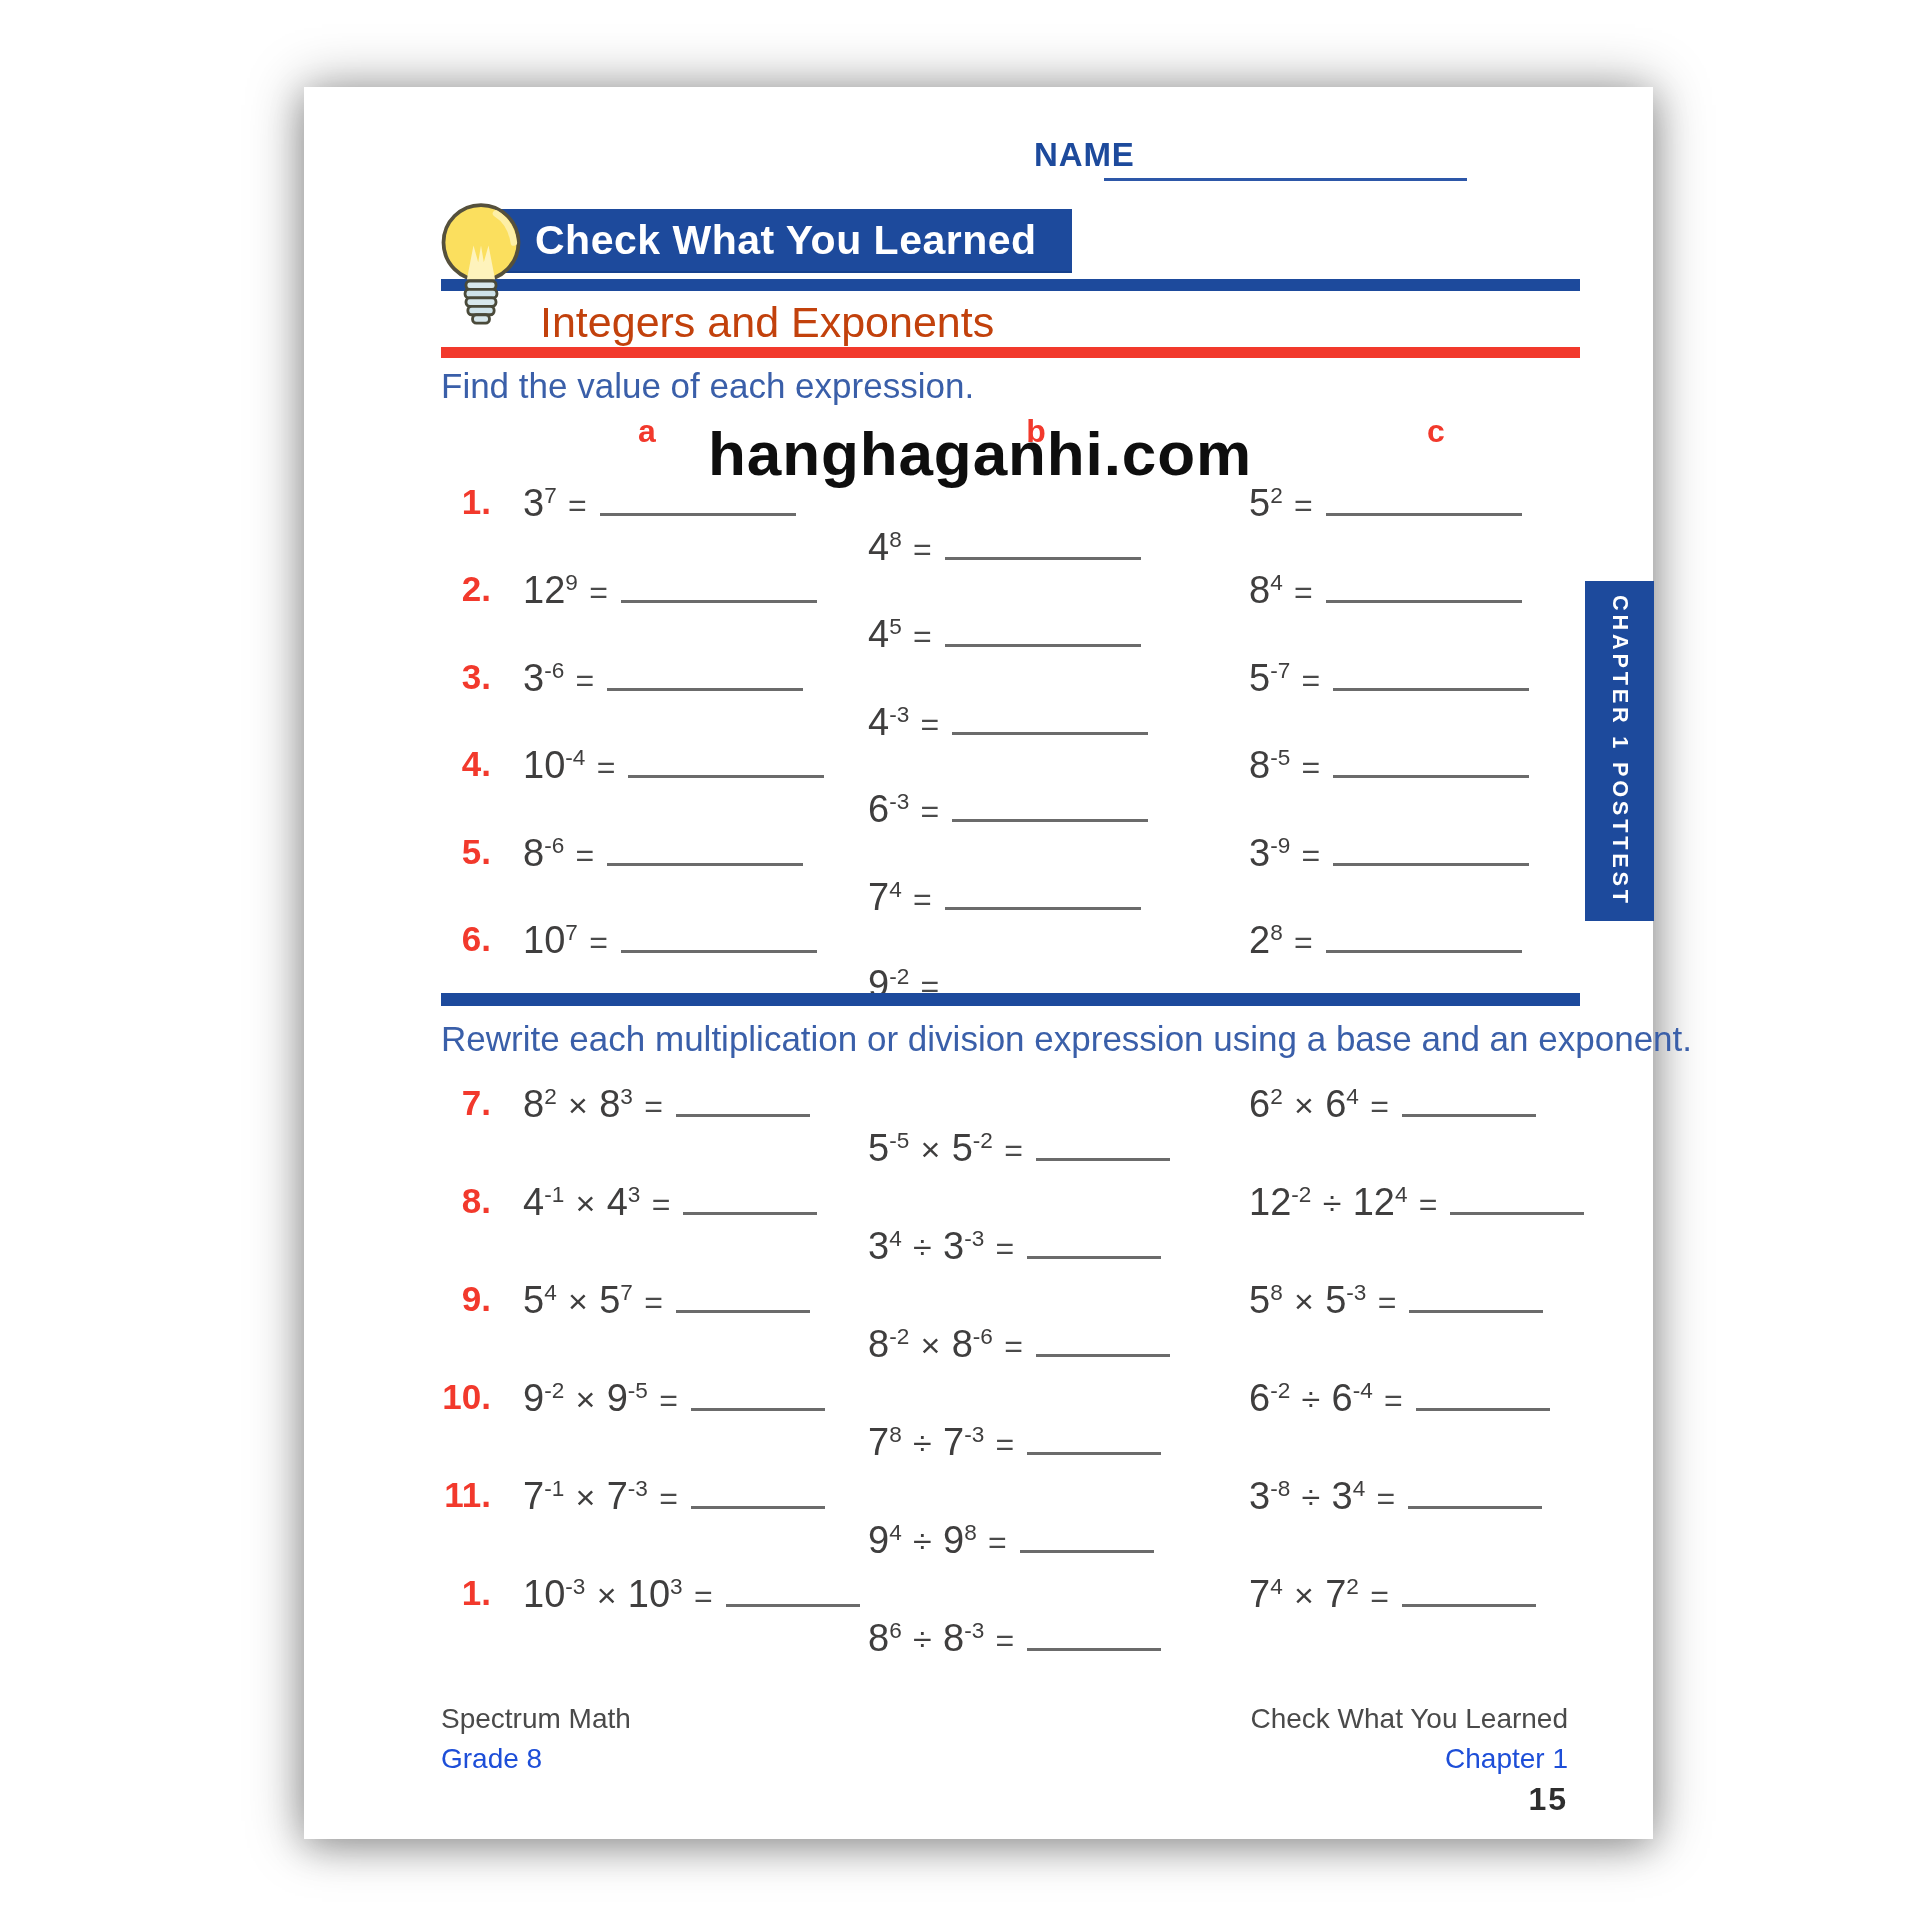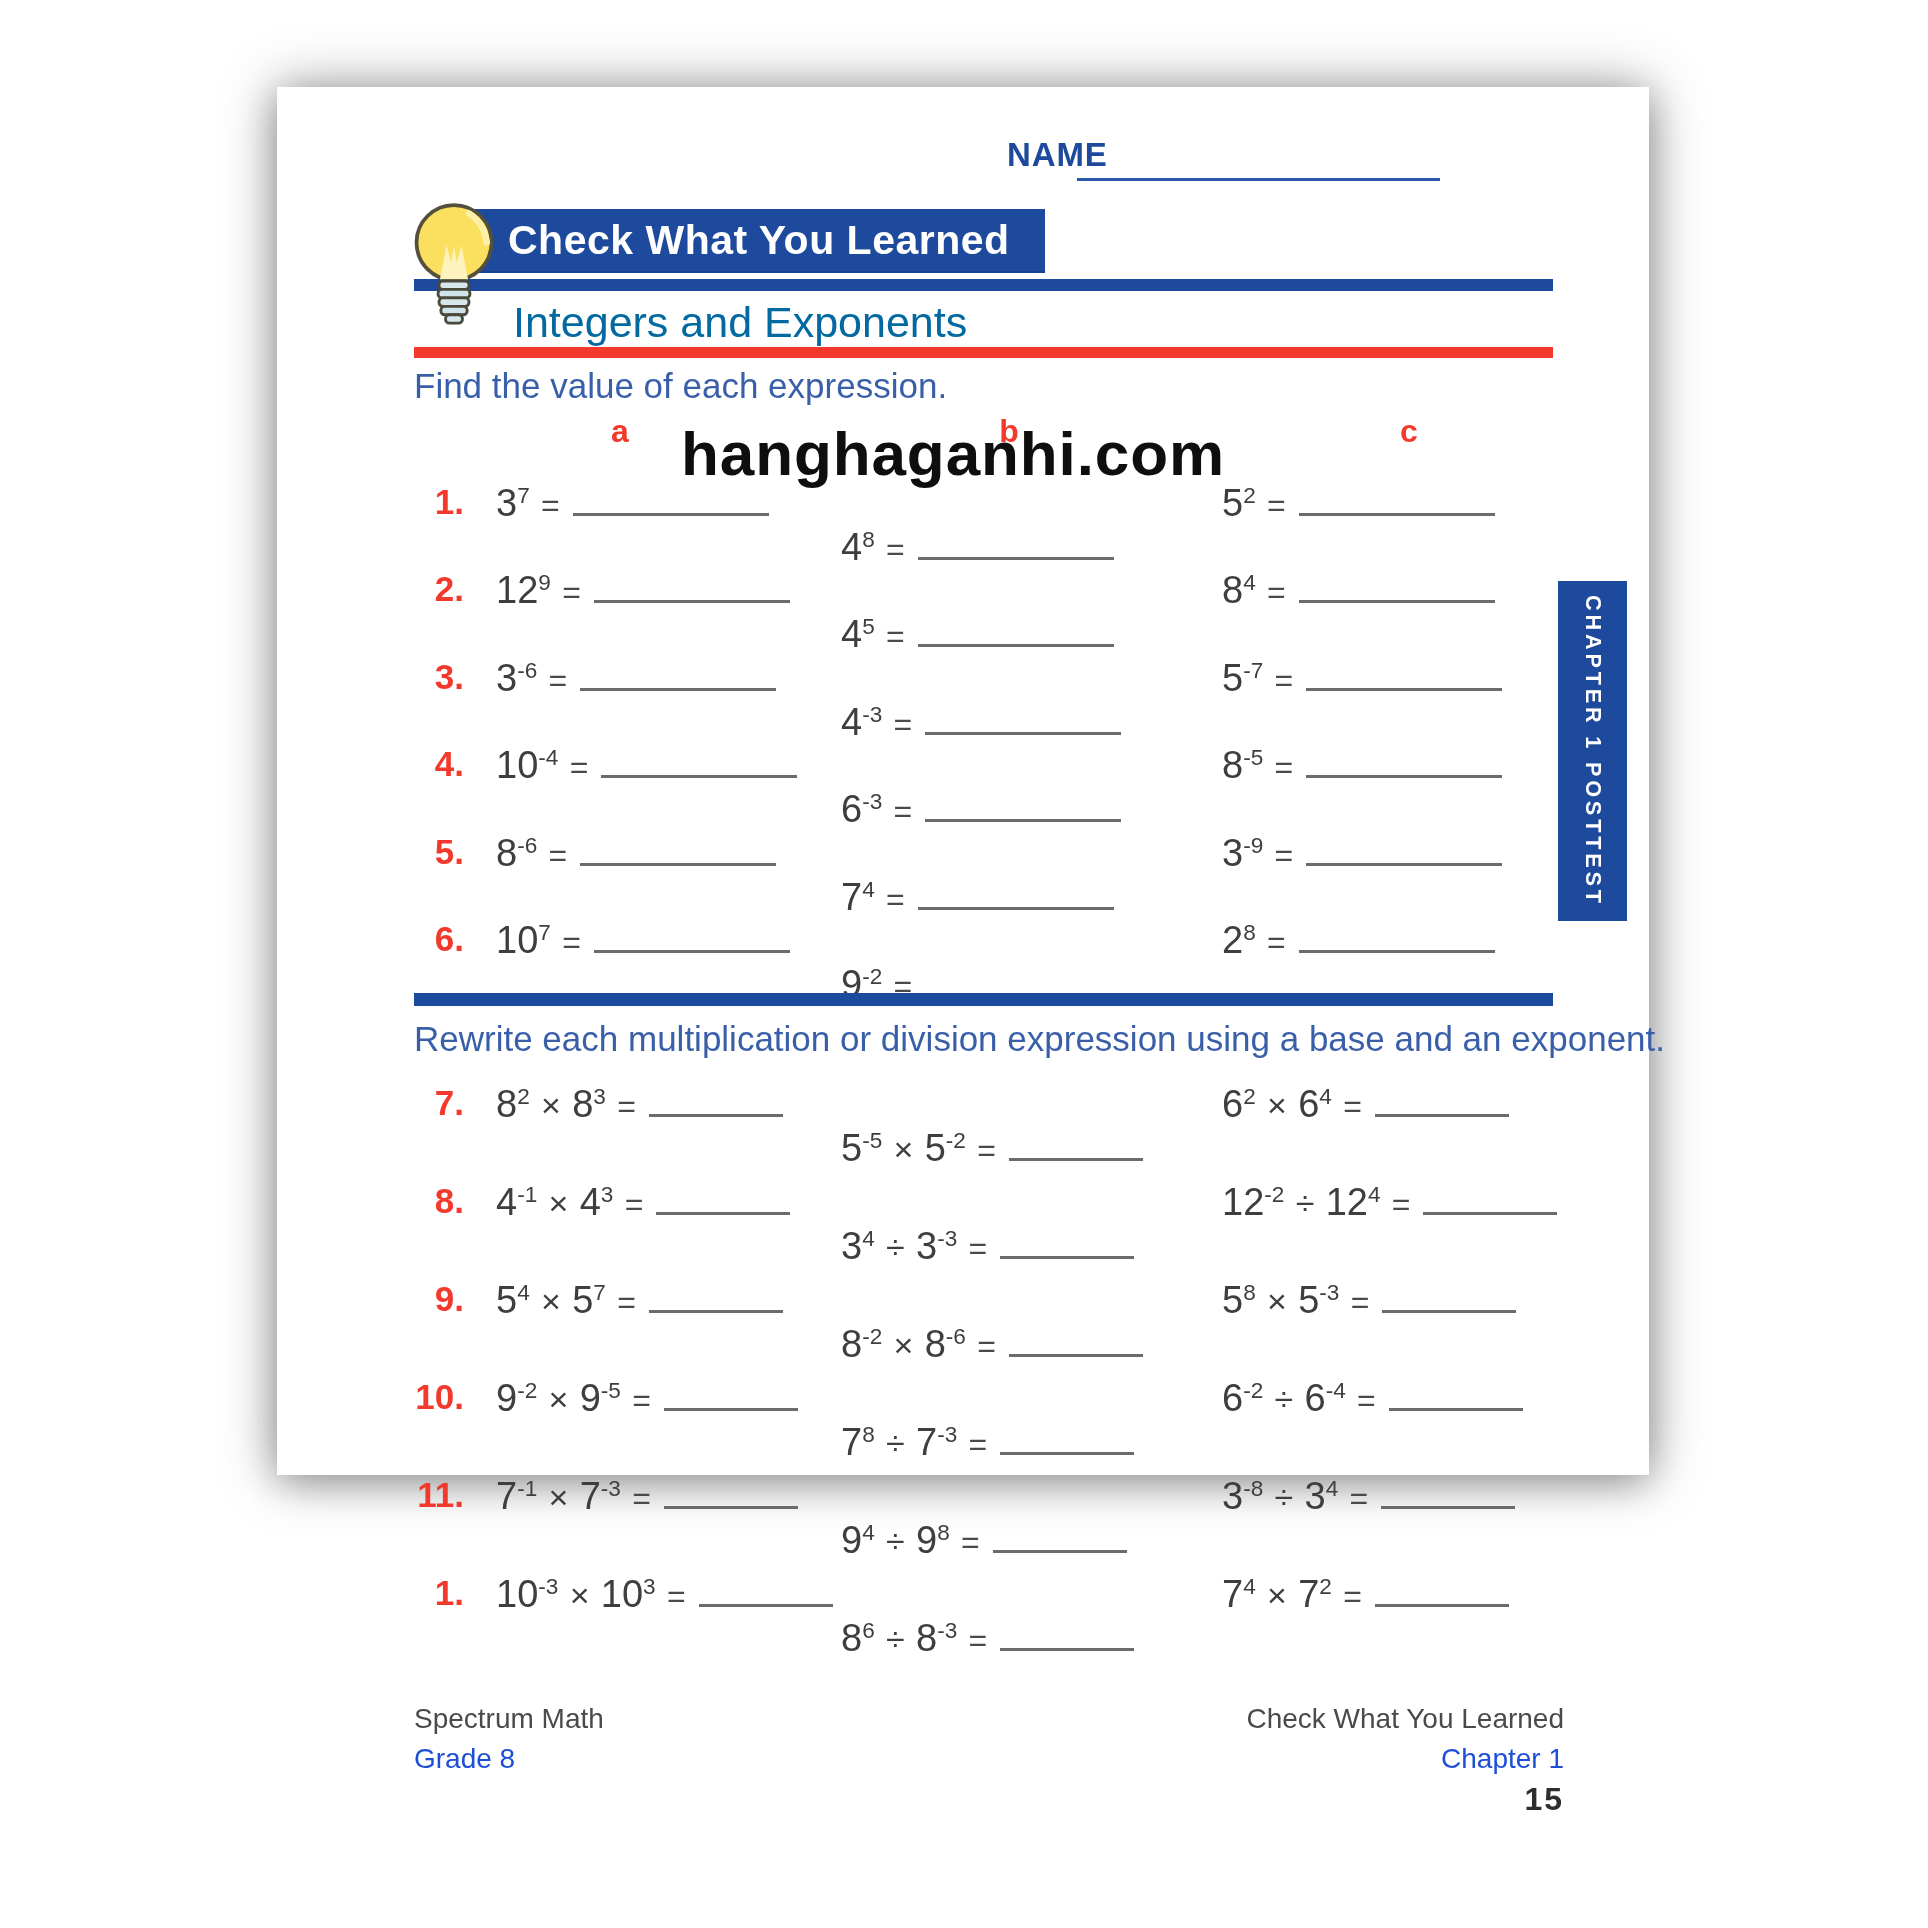--- a/index.html
+++ b/index.html
@@ -8,25 +8,24 @@
     width: 1928px;
     height: 1928px;
     background: #ffffff;
     font-family: "Liberation Sans", sans-serif;
     overflow: hidden;
   }
   .canvas { position: relative; width: 1928px; height: 1928px; }
 
   .page {
     position: absolute;
-    left: 277px; top: 87px;
-    width: 1349px; height: 1388px;
+    left: 304px; top: 87px;
+    width: 1349px; height: 1752px;
     background: #ffffff;
     box-shadow: 0 0 52px rgba(0,0,0,0.38), 0 9.4px 33px rgba(0,0,0,0.22);
-    padding-left: 23px;
   }
 
   
   .name-row { position: absolute; left: 730px; top: 49px; }
   .name-label { color: #1d4a9c; font-weight: bold; font-size: 33px; letter-spacing: 0.9px; }
   .name-line { position: absolute; left: 800px; top: 91px; width: 363px; height: 0; border-top: 3.8px solid #2d57a8; }
 
   .banner {
     position: absolute; left: 182px; top: 122px;
     width: 586px; height: 62px;
@@ -37,21 +36,21 @@
   }
   .banner-title {
     color: #ffffff; font-weight: bold; font-size: 41px;
     padding-left: 49px; white-space: nowrap; letter-spacing: 0.5px;
   }
   .bulb {
     position: absolute; left: 132px; top: 113px;
     width: 90px; height: 132px; z-index: 3;
   }
   .rule-blue-top { position: absolute; left: 137px; top: 192px; width: 1139px; height: 12.2px; background: #1d4a9c; z-index: 1; }
-  .subtitle { position: absolute; left: 236px; top: 211px; color: #0369a1; font-size: 43px; white-space: nowrap; }
+  .subtitle { position: absolute; left: 236px; top: 211px; color: #c2410c; font-size: 43px; white-space: nowrap; }
   .rule-red { position: absolute; left: 137px; top: 260px; width: 1139px; height: 11.3px; background: #f2392c; }
 
   .instruction { position: absolute; color: #3a5fa9; font-size: 35px; white-space: nowrap; }
   .instr-1 { left: 137px; top: 279px; }
   .instr-2 { left: 137px; top: 932px; }
 
   .col-header { position: absolute; top: 326px; transform: translateX(-50%); color: #f2392c; font-weight: bold; font-size: 32px; }
   .col-a { left: 343px; } .col-b { left: 732px; } .col-c { left: 1132px; }
 
   .watermark {

